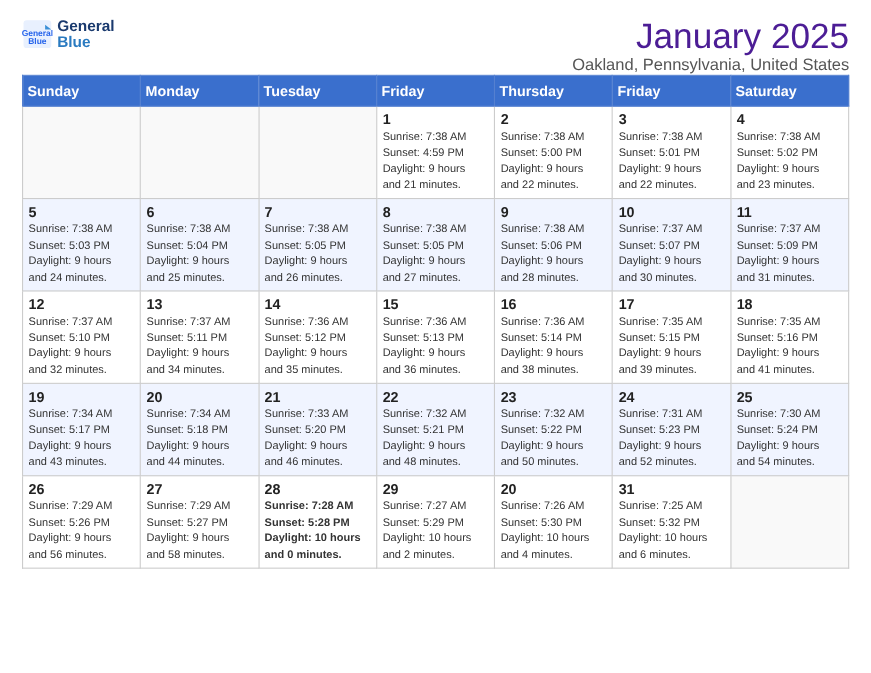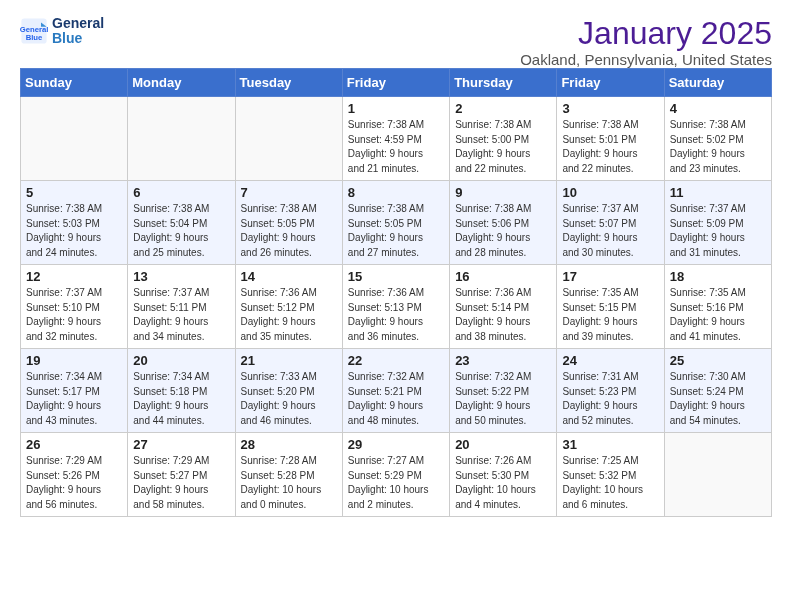--- a/index.html
+++ b/index.html
@@ -323,21 +323,21 @@
           </td>
           <td>
             <span class="day-num">27</span>
             <div class="day-info" style="white-space: pre-line;">Sunrise: 7:29 AM
 Sunset: 5:27 PM
 Daylight: 9 hours
 and 58 minutes.</div>
           </td>
           <td>
             <span class="day-num">28</span>
-            <div class="day-info" style="white-space: pre-line;">Sunrise: 7:28 AM
+            <div class="day-info" style="white-space: pre-line; font-weight: bold;">Sunrise: 7:28 AM
 Sunset: 5:28 PM
 Daylight: 10 hours
 and 0 minutes.</div>
           </td>
           <td>
             <span class="day-num">29</span>
             <div class="day-info" style="white-space: pre-line;">Sunrise: 7:27 AM
 Sunset: 5:29 PM
 Daylight: 10 hours
 and 2 minutes.</div>

